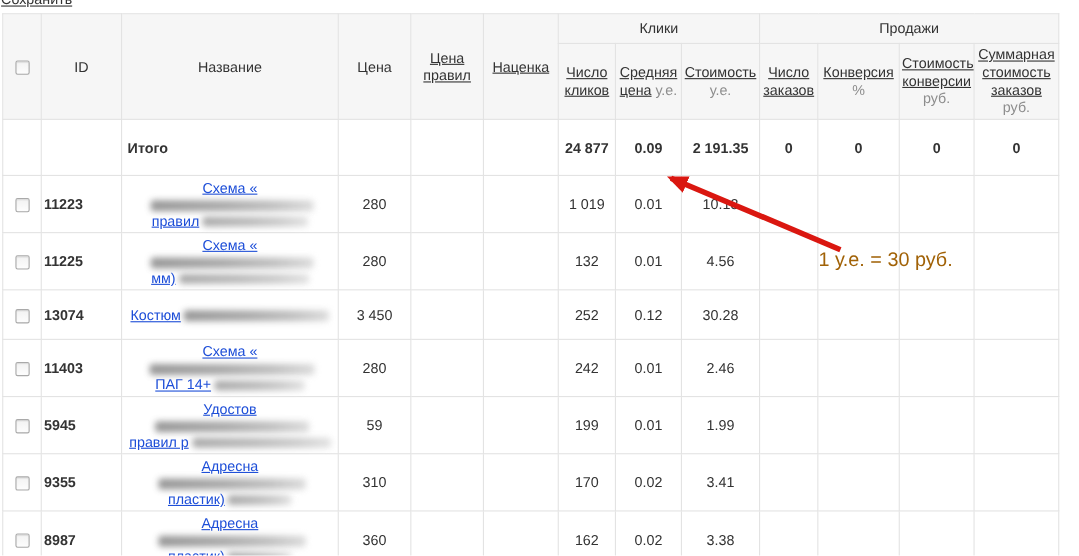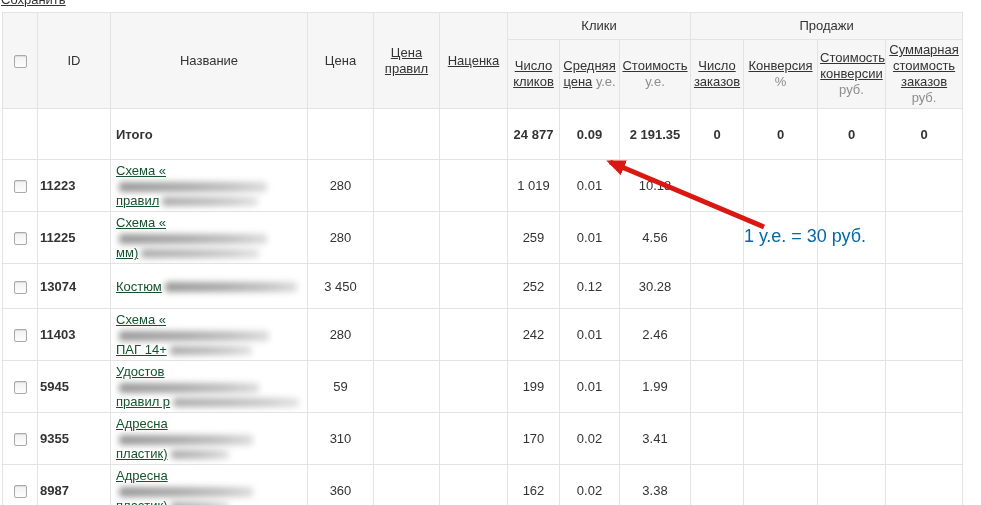--- a/index.html
+++ b/index.html
@@ -27,21 +27,21 @@
   .hl { text-decoration:underline; color:#333; }
   .sfx { color:#8d8d8d; text-decoration:none; }
 
   .grid td { background:#fff; }
   tr.totals td { height:51px; font-weight:bold; }
   tr.data-row td { height:45px; }
 
   td.num { text-align:center; }
   td.idc { text-align:left; font-weight:bold; }
   td.name { text-align:left; padding:3px 5px; line-height:15px; }
-  td.name a { color:#14532d; text-decoration:none; }
+  td.name a { color:#1d4ed8; text-decoration:none;text-align:center; }
   td.name .prefix { text-decoration:underline; }
 
   .smear {
     display:inline-block; height:10px; vertical-align:middle; margin-left:3px;
     background:linear-gradient(90deg,#858585 0%,#9c9c9c 45%,#b5b5b5 75%,#d6d6d6 100%);
     border-radius:3px; filter:blur(3px); opacity:.85;
   }
   .line2 .smear { height:9px; opacity:.7; }
 
   input[type=checkbox] {
@@ -49,21 +49,21 @@
     width:13px; height:13px; margin:0;
     border:1px solid #a9a9a9; border-radius:2px;
     background:linear-gradient(180deg,#f2f2f2,#fdfdfd);
     box-shadow:inset 0 1px 1px rgba(0,0,0,.1);
     display:inline-block; vertical-align:middle;
   }
   td.cb, th.cb { text-align:center; }
 
   .annotation-note {
     position:absolute; left:744px; top:223px;
-    font-size:18px; line-height:26px; color:#0369a1; white-space:nowrap;
+    font-size:18px; line-height:26px; color:#a16207; white-space:nowrap;
   }
   .annotation-arrow { position:absolute; left:590px; top:148px; pointer-events:none; }
 </style>
 </head>
 <body>
 
 <a class="save-link">Сохранить</a>
 
 <table class="grid">
   <colgroup>
@@ -168,21 +168,21 @@
     <td class="idc">11225</td>
     <td class="name">
       <a>
         <div class="line1"><span class="prefix">Схема «</span><span class="smear" style="width: 148px;"></span></div>
         <div class="line2"><span class="prefix">мм)</span><span class="smear" style="width: 118px;"></span></div>
       </a>
     </td>
     <td class="num">280</td>
     <td></td>
     <td></td>
-    <td class="num">259</td>
+    <td class="num">132</td>
     <td class="num">0.01</td>
     <td class="num">4.56</td>
     <td></td>
     <td></td>
     <td></td>
     <td></td>
   </tr>
       <tr class="data-row">
     <td class="cb"><input type="checkbox" style=""></td>
     <td class="idc">13074</td>

